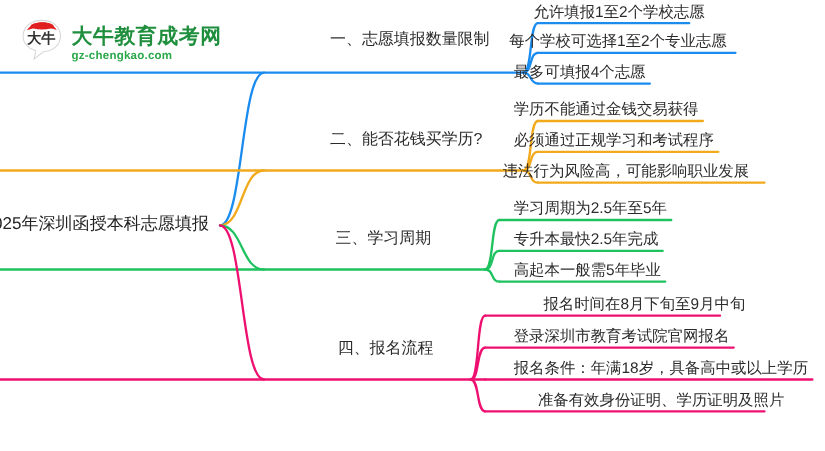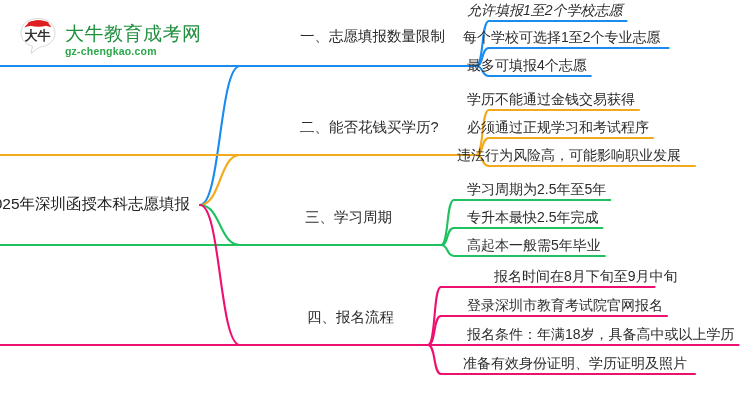--- a/index.html
+++ b/index.html
@@ -34,21 +34,21 @@
     flex: 0 0 40px;
   }
   #logo-text-wrap {
     display: flex;
     flex-direction: column;
     justify-content: center;
     line-height: 1;
   }
   #logo-title {
     font-size: 19px;
-    font-weight: normal;
+    font-weight: bold;
     color: #1f8f3e;
     letter-spacing: 0.5px;
     white-space: nowrap;
   }
   #logo-domain {
     font-size: 10.5px;
     font-weight: bold;
     color: #2aa84a;
     letter-spacing: 0.2px;
     margin-top: 3px;
@@ -152,32 +152,32 @@
         <path d="M 441 316 L 667 316" fill="none" stroke="#ee1070" stroke-width="2.1" stroke-linecap="round"></path>
         <path d="M 428 345 C 436.06 345, 432.94 345, 441 345" fill="none" stroke="#ee1070" stroke-width="2.1" stroke-linecap="round"></path>
         <path d="M 441 345 L 738.578125 345" fill="none" stroke="#ee1070" stroke-width="2.1" stroke-linecap="round"></path>
         <path d="M 428 345 C 436.06 345, 432.94 374, 441 374" fill="none" stroke="#ee1070" stroke-width="2.1" stroke-linecap="round"></path>
         <path d="M 441 374 L 695 374" fill="none" stroke="#ee1070" stroke-width="2.1" stroke-linecap="round"></path>
       </g>
     </svg>
 
   <div id="text-layer">
       <div class="node-label" id="root-label" style="left: -14.9844px; top: 196px;">2025年深圳函授本科志愿填报</div>
-      <div class="node-label leaf-label" style="left: 467px; top: 3px; font-style: italic;">允许填报1至2个学校志愿</div>
+      <div class="node-label leaf-label" style="left: 485px; top: 3px;">允许填报1至2个学校志愿</div>
       <div class="node-label leaf-label" style="left: 463px; top: 30px;">每个学校可选择1至2个专业志愿</div>
       <div class="node-label leaf-label" style="left: 467px; top: 58px;">最多可填报4个志愿</div>
       <div class="node-label leaf-label" style="left: 467px; top: 92px;">学历不能通过金钱交易获得</div>
       <div class="node-label branch-label" style="left: 300px; top: 29px;">一、志愿填报数量限制</div>
       <div class="node-label leaf-label" style="left: 467px; top: 120px;">必须通过正规学习和考试程序</div>
       <div class="node-label leaf-label" style="left: 457px; top: 148px;">违法行为风险高，可能影响职业发展</div>
       <div class="node-label branch-label" style="left: 300px; top: 120px;">二、能否花钱买学历?</div>
       <div class="node-label leaf-label" style="left: 467px; top: 182px;">学习周期为2.5年至5年</div>
       <div class="node-label leaf-label" style="left: 467px; top: 210px;">专升本最快2.5年完成</div>
       <div class="node-label leaf-label" style="left: 467px; top: 238px;">高起本一般需5年毕业</div>
       <div class="node-label branch-label" style="left: 305px; top: 210px;">三、学习周期</div>
       <div class="node-label leaf-label" style="left: 494px; top: 269px;">报名时间在8月下旬至9月中旬</div>
       <div class="node-label leaf-label" style="left: 467px; top: 298px;">登录深圳市教育考试院官网报名</div>
       <div class="node-label leaf-label" style="left: 467px; top: 327px;">报名条件：年满18岁，具备高中或以上学历</div>
-      <div class="node-label leaf-label" style="left: 463px; top: 356px;">准备有效身份证明、学历证明及照片</div>
+      <div class="node-label leaf-label" style="left: 489px; top: 356px;">准备有效身份证明、学历证明及照片</div>
       <div class="node-label branch-label" style="left: 307px; top: 310px;">四、报名流程</div>
     </div>
 
 </div>
 
 </body></html>

